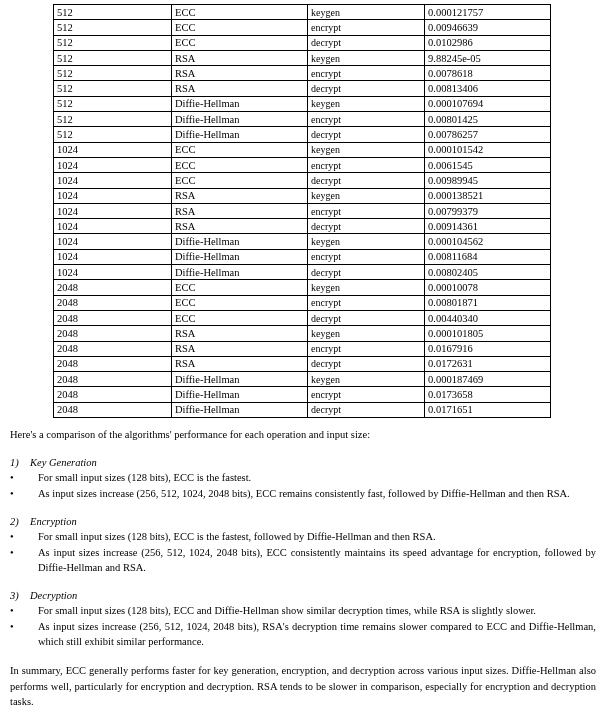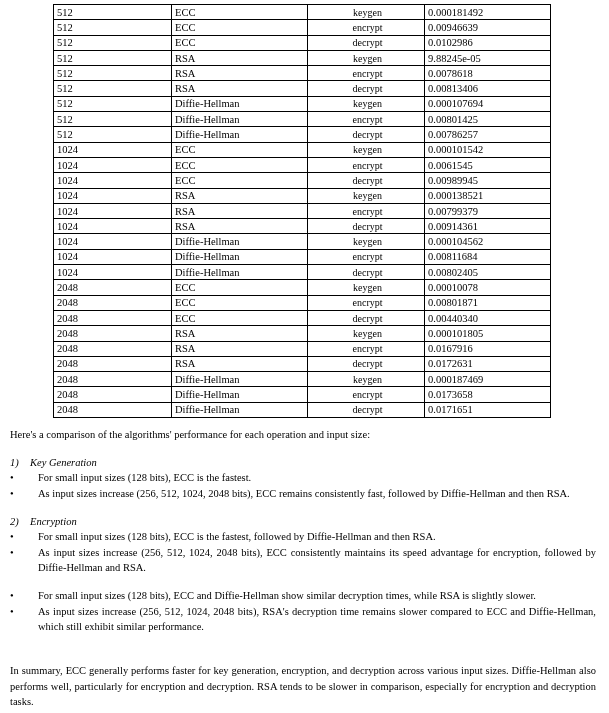--- a/index.html
+++ b/index.html
@@ -12,21 +12,21 @@
     position: absolute; left: 53px; top: 4px;
     border-collapse: collapse; width: 497px;
     table-layout: fixed;
   }
   table.results td {
     border: 1px solid #000;
     height: 14.3px; padding: 0 0 0 3px;
     line-height: 13px; font-size: 10.5px;
     white-space: nowrap; overflow: hidden; vertical-align: middle;
   }
-  table.results td.op { font-size: 10px; text-align: center; }
+  table.results td.op { font-size: 10px; }
   col.c1 { width: 118px; }
   col.c2 { width: 136px; }
   col.c3 { width: 117px; }
   col.c4 { width: 126px; }
 
   .text { position: absolute; left: 10px; width: 585px; line-height: 15.5px; font-size: 10.5px; }
   .intro { top: 427px; }
   .section { position: absolute; left: 10px; width: 586px; }
   .sec-title { font-style: italic; height: 15px; line-height: 15px; }
   .sec-title .num { display: inline-block; width: 20px; }
@@ -45,21 +45,21 @@
       <col class="c1">
       <col class="c2">
       <col class="c3">
       <col class="c4">
     </colgroup>
   <tbody id="results-body">
       <tr>
         <td>512</td>
         <td>ECC</td>
         <td class="op">keygen</td>
-        <td>0.000181492</td>
+        <td>0.000121757</td>
       </tr>
       <tr>
         <td>512</td>
         <td>ECC</td>
         <td class="op">encrypt</td>
         <td>0.00946639</td>
       </tr>
       <tr>
         <td>512</td>
         <td>ECC</td>
@@ -225,17 +225,20 @@
 
 <div class="section s2">
   <div class="sec-title">
     <span class="num">2)</span><span>Encryption</span>
   </div>
   <div class="bullet"><span class="dot">•</span><span>For small input sizes (128 bits), ECC is the fastest, followed by Diffie-Hellman and then RSA.</span></div>
   <div class="bullet"><span class="dot">•</span><span>As input sizes increase (256, 512, 1024, 2048 bits), ECC consistently maintains its speed advantage for encryption, followed by Diffie-Hellman and RSA.</span></div>
 </div>
 
 <div class="section s3">
+  <div class="sec-title">
+    <span class="num">3)</span><span>Decryption</span>
+  </div>
   <div class="bullet"><span class="dot">•</span><span>For small input sizes (128 bits), ECC and Diffie-Hellman show similar decryption times, while RSA is slightly slower.</span></div>
   <div class="bullet"><span class="dot">•</span><span>As input sizes increase (256, 512, 1024, 2048 bits), RSA's decryption time remains slower compared to ECC and Diffie-Hellman, which still exhibit similar performance.</span></div>
 </div>
 
 <div class="summary">In summary, ECC generally performs faster for key generation, encryption, and decryption across various input sizes. Diffie-Hellman also performs well, particularly for encryption and decryption. RSA tends to be slower in comparison, especially for encryption and decryption tasks.</div>
 
 </body></html>

